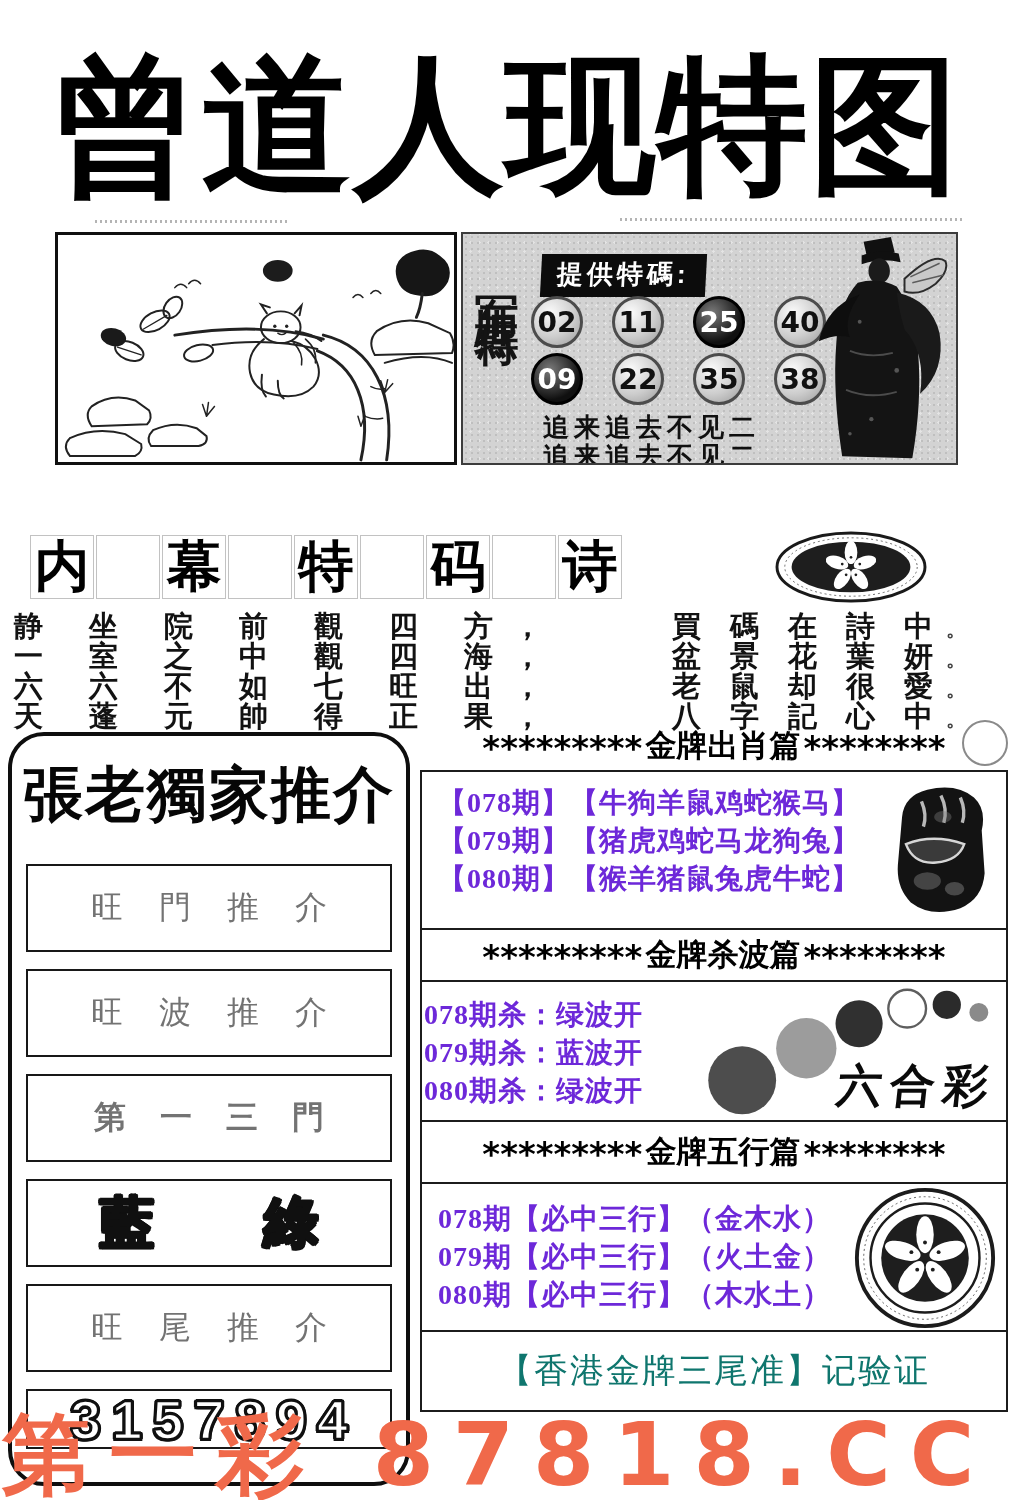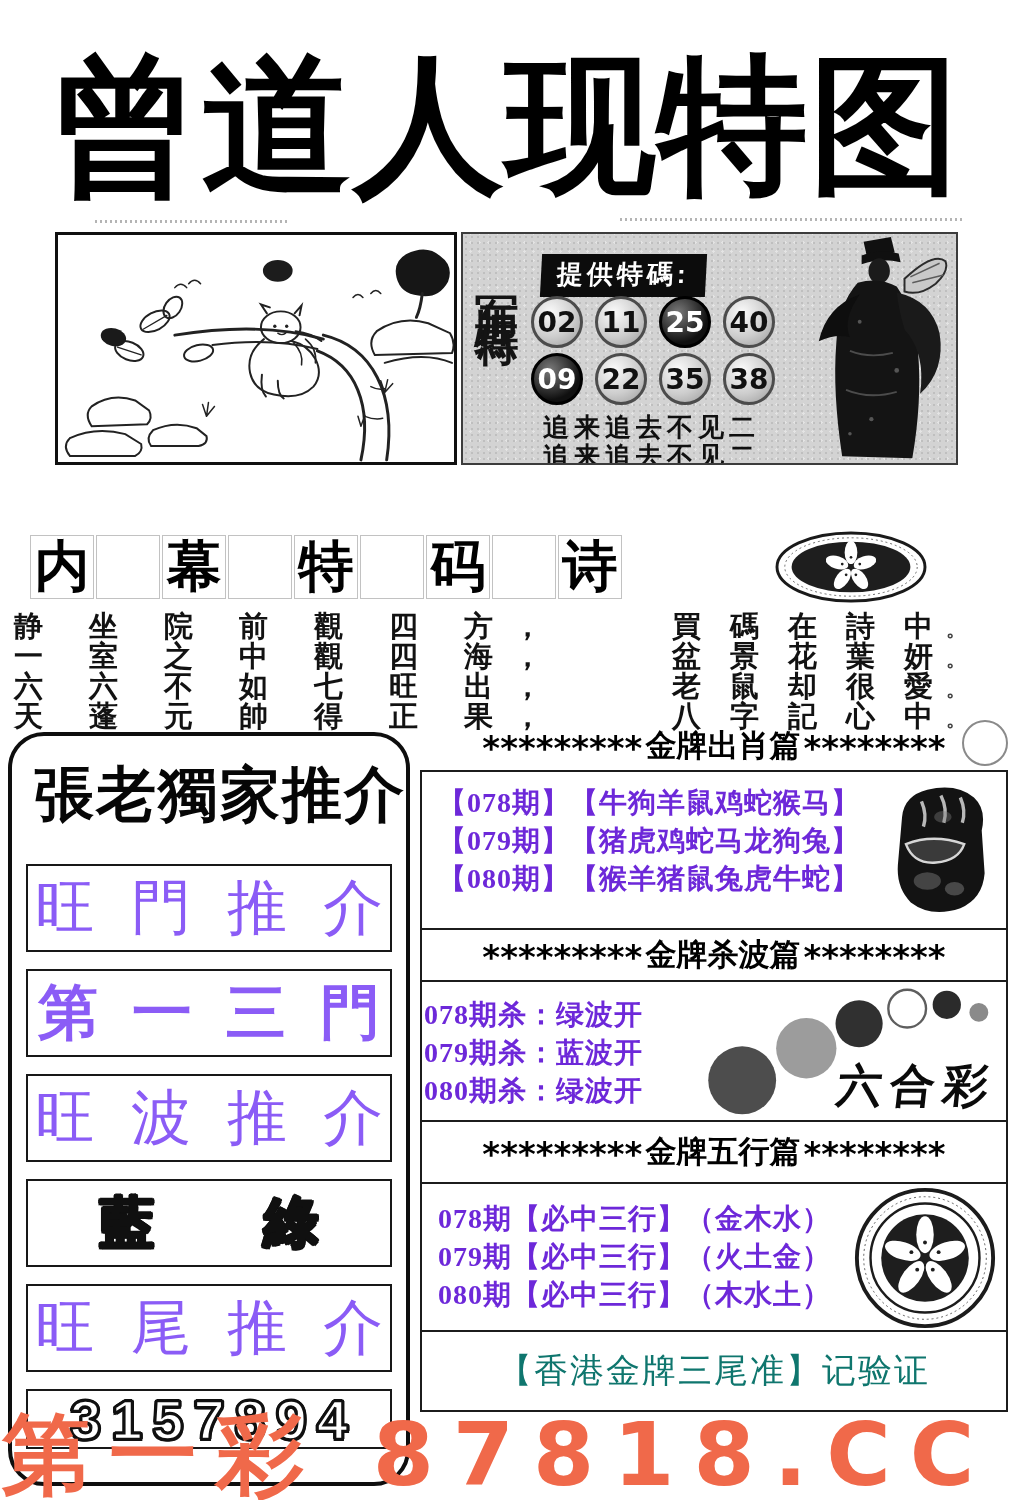--- a/index.html
+++ b/index.html
@@ -32,21 +32,21 @@
     background-size:6px 6px, 9px 9px; background-position:0 0, 3px 4px;
   }
   .advisor-vertical {
     position:absolute; left:5px; top:26px; writing-mode:vertical-rl; text-orientation:upright;
     font-family:"DejaVu Sans", sans-serif; font-weight:900; font-size:44px; letter-spacing:9px; color:#141414;
   }
   .provide-label {
     position:absolute; left:78px; top:20px; background:#0c0c0c; color:#fff;
     font-weight:700; font-size:26px; letter-spacing:4px; padding:3px 16px 5px; transform:skewX(-3deg);
   }
-  .ball-row { position:absolute; left:68px; display:flex; gap:12px; }
+  .ball-row { position:absolute; left:68px; display:flex; gap:29px; }
   .ball-row.r1 { top:62px; } .ball-row.r2 { top:119px; }
   .ball {
     width:52px; height:52px; border-radius:50%; border:3px solid #4c4c4c;
     background:radial-gradient(circle at 35% 30%, #fbfbfb, #cdcdcd 55%, #9a9a9a);
     color:#111; font-family:"DejaVu Sans", sans-serif; font-weight:900; font-size:28px;
     display:flex; align-items:center; justify-content:center;
   }
   .ball.dark { border-color:#000; color:#fff;
     background:radial-gradient(circle at 35% 30%, #7a7a7a, #101010 68%); }
   .advisor-verse {
@@ -71,27 +71,27 @@
   .poem-comma { margin-left:-26px; width:54px; }
   .poem-p2 { margin-left:auto; letter-spacing:29px; white-space:nowrap; }
   .poem-end { font-size:20px; color:#444; margin-left:-16px; }
 
   
   .left-box {
     position:absolute; top:732px; left:8px; width:402px; height:754px;
     border:4px solid #0e0e0e; border-radius:36px; background:#fff; overflow:hidden;
   }
   .left-box-title {
-    margin-top:16px; text-align:right; font-family:"DejaVu Sans", sans-serif;
+    margin-top:16px; text-align:center; font-family:"DejaVu Sans", sans-serif;
     font-weight:900; font-size:60px; letter-spacing:2px; color:#060606; height:84px; line-height:84px; white-space:nowrap;
   }
   .left-item {
     margin:17px 14px 0; height:88px; border:2px solid #181818; background:#fff;
     display:flex; align-items:center; justify-content:center; white-space:nowrap;
-    font-family:"Liberation Serif", serif; font-size:60px; color:#8b5cf6;
+    font-family:"Liberation Serif", serif; font-size:32px; color:#737373;
     letter-spacing:36px; text-indent:36px;
   }
   .left-item.first { margin-top:28px; }
   .left-item.heavy { font-weight:900; letter-spacing:34px; text-indent:34px; }
   .left-item.outline, .left-item.number {
     color:#fff; font-weight:900; -webkit-text-stroke:2.5px #101010;
     text-shadow:-2px 0 #101010, 2px 0 #101010, 0 -2px #101010, 0 2px #101010,
                 -1.5px -1.5px #101010, 1.5px 1.5px #101010, -1.5px 1.5px #101010, 1.5px -1.5px #101010;
   }
   .left-item.outline { font-size:54px; letter-spacing:110px; text-indent:110px; }
@@ -269,22 +269,22 @@
       <span class="poem-p1">天蓬元帥得正果</span>
         <span class="poem-comma">，</span>
       <span class="poem-p2">八字記心中</span>
         <span class="poem-end">。</span>
     </div>
   </div>
 
   <div class="left-box">
     <div class="left-box-title">張老獨家推介</div>
     <div class="left-item first">旺門推介</div>
+    <div class="left-item">旺波推介</div>
     <div class="left-item heavy">第一三門</div>
-    <div class="left-item">旺波推介</div>
     <div class="left-item outline">藍綠</div>
     <div class="left-item">旺尾推介</div>
     <div class="left-item number">3157894</div>
   </div>
 
   <div class="right-col">
 
     <div class="rc-header">
       <span class="rc-stars">*********</span>
         <span class="rc-title">金牌出肖篇</span>

